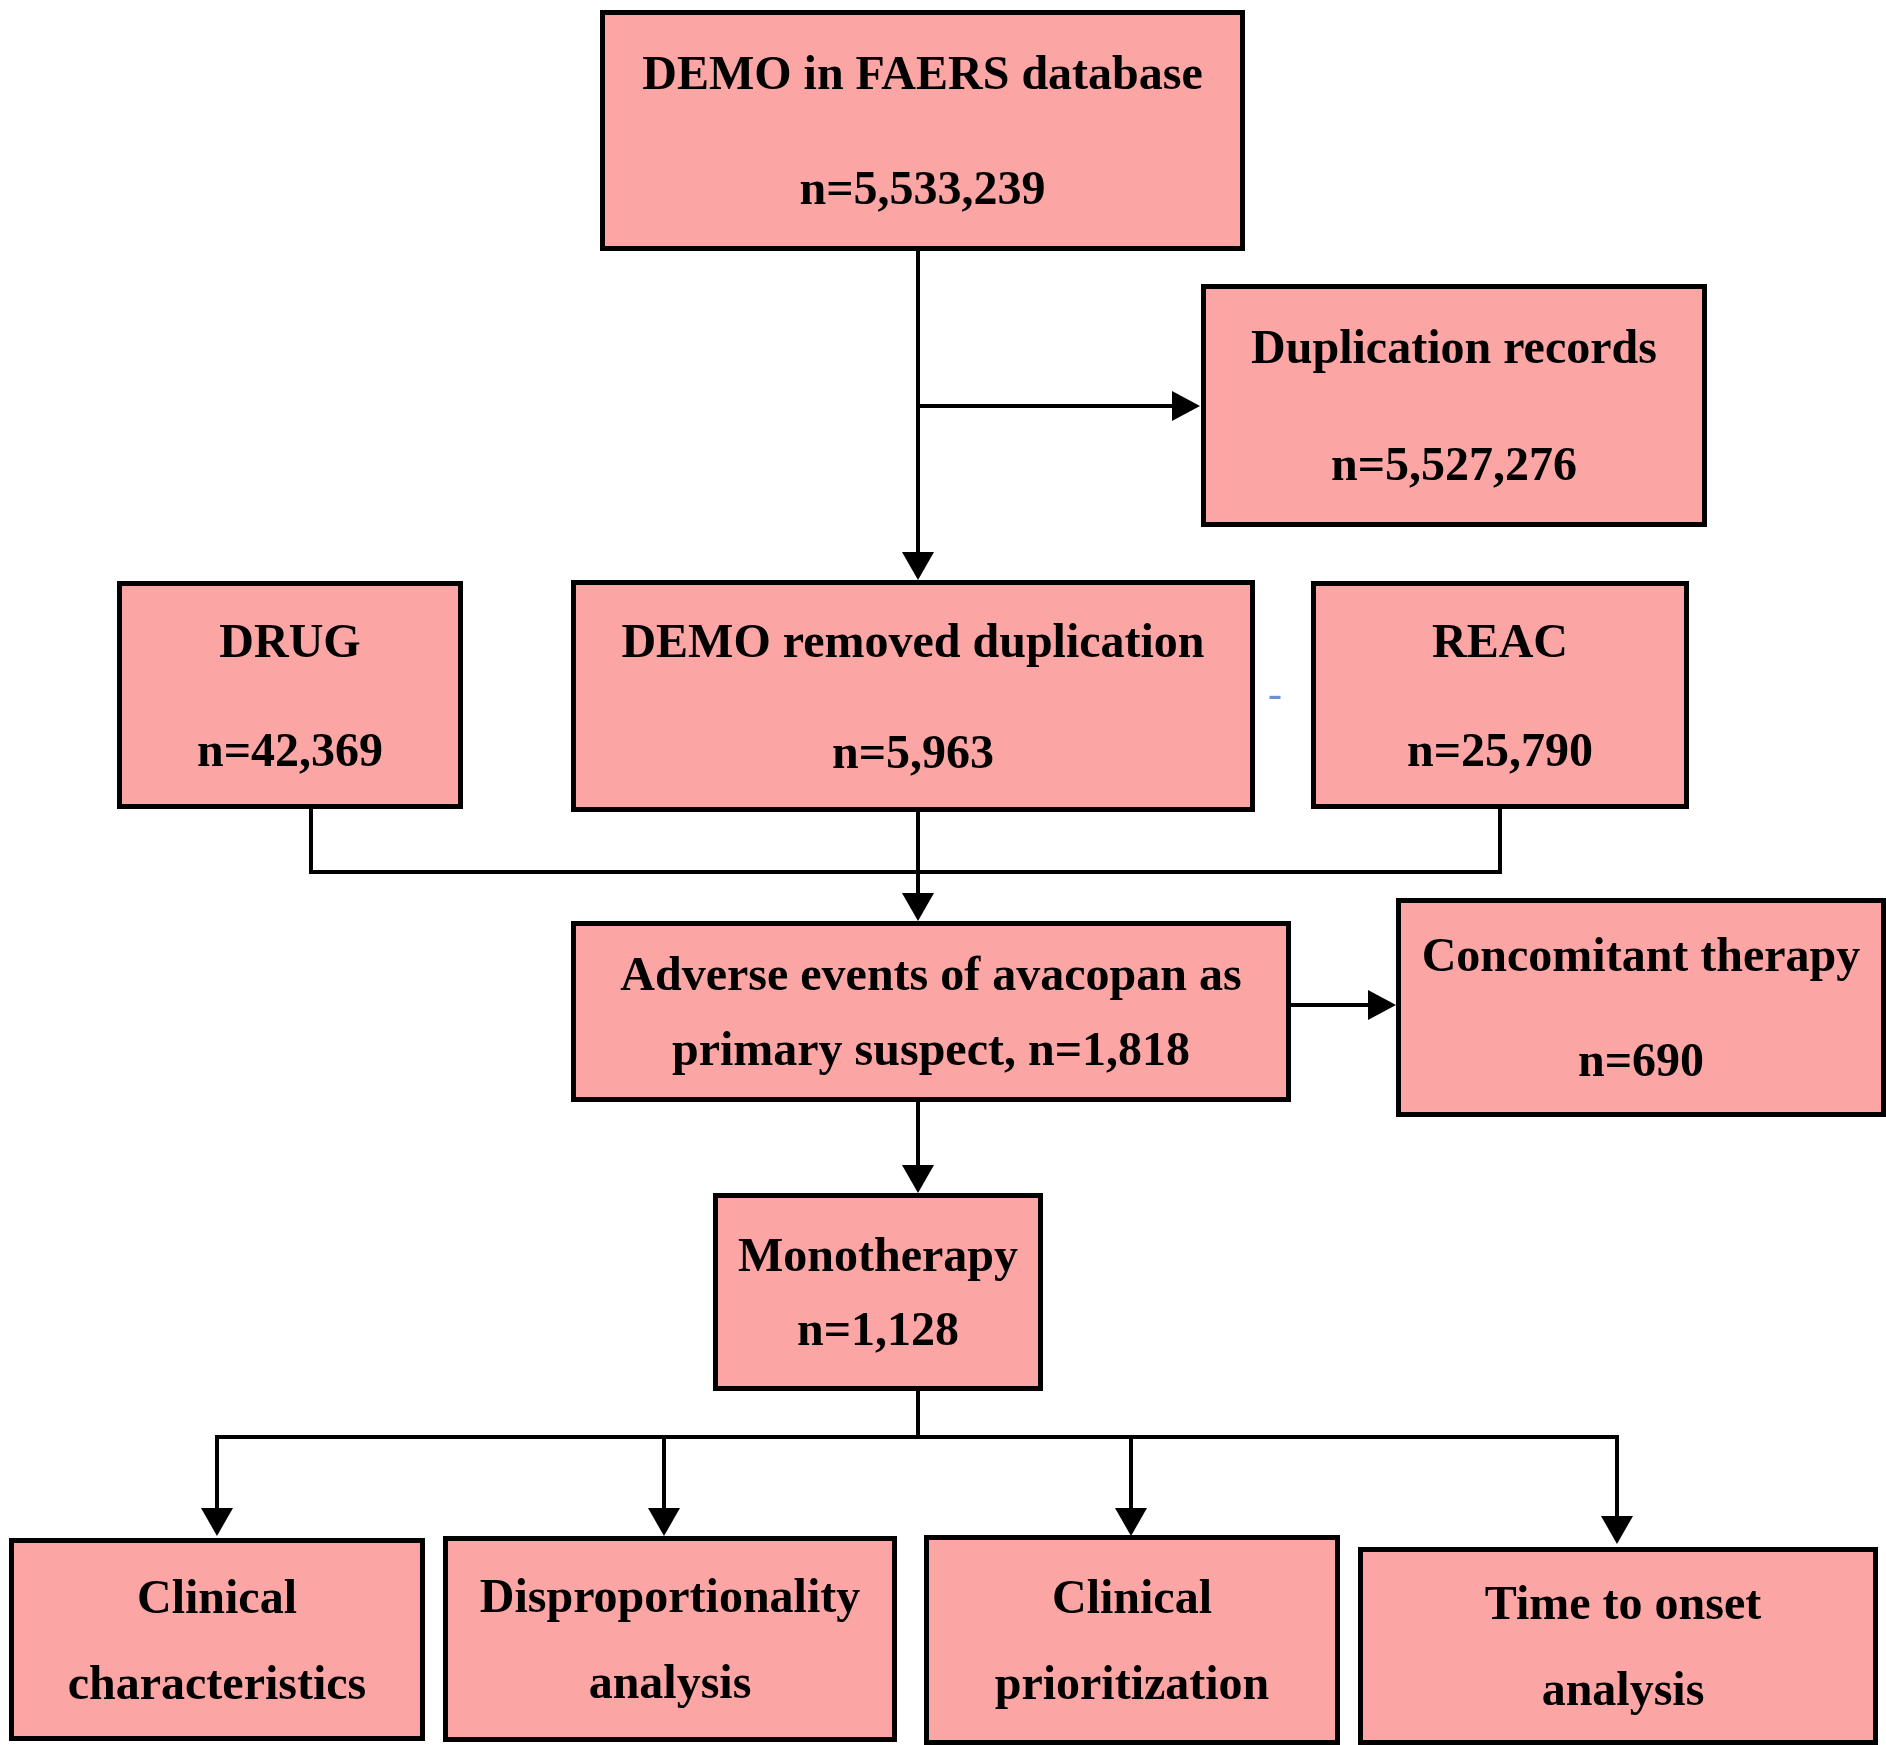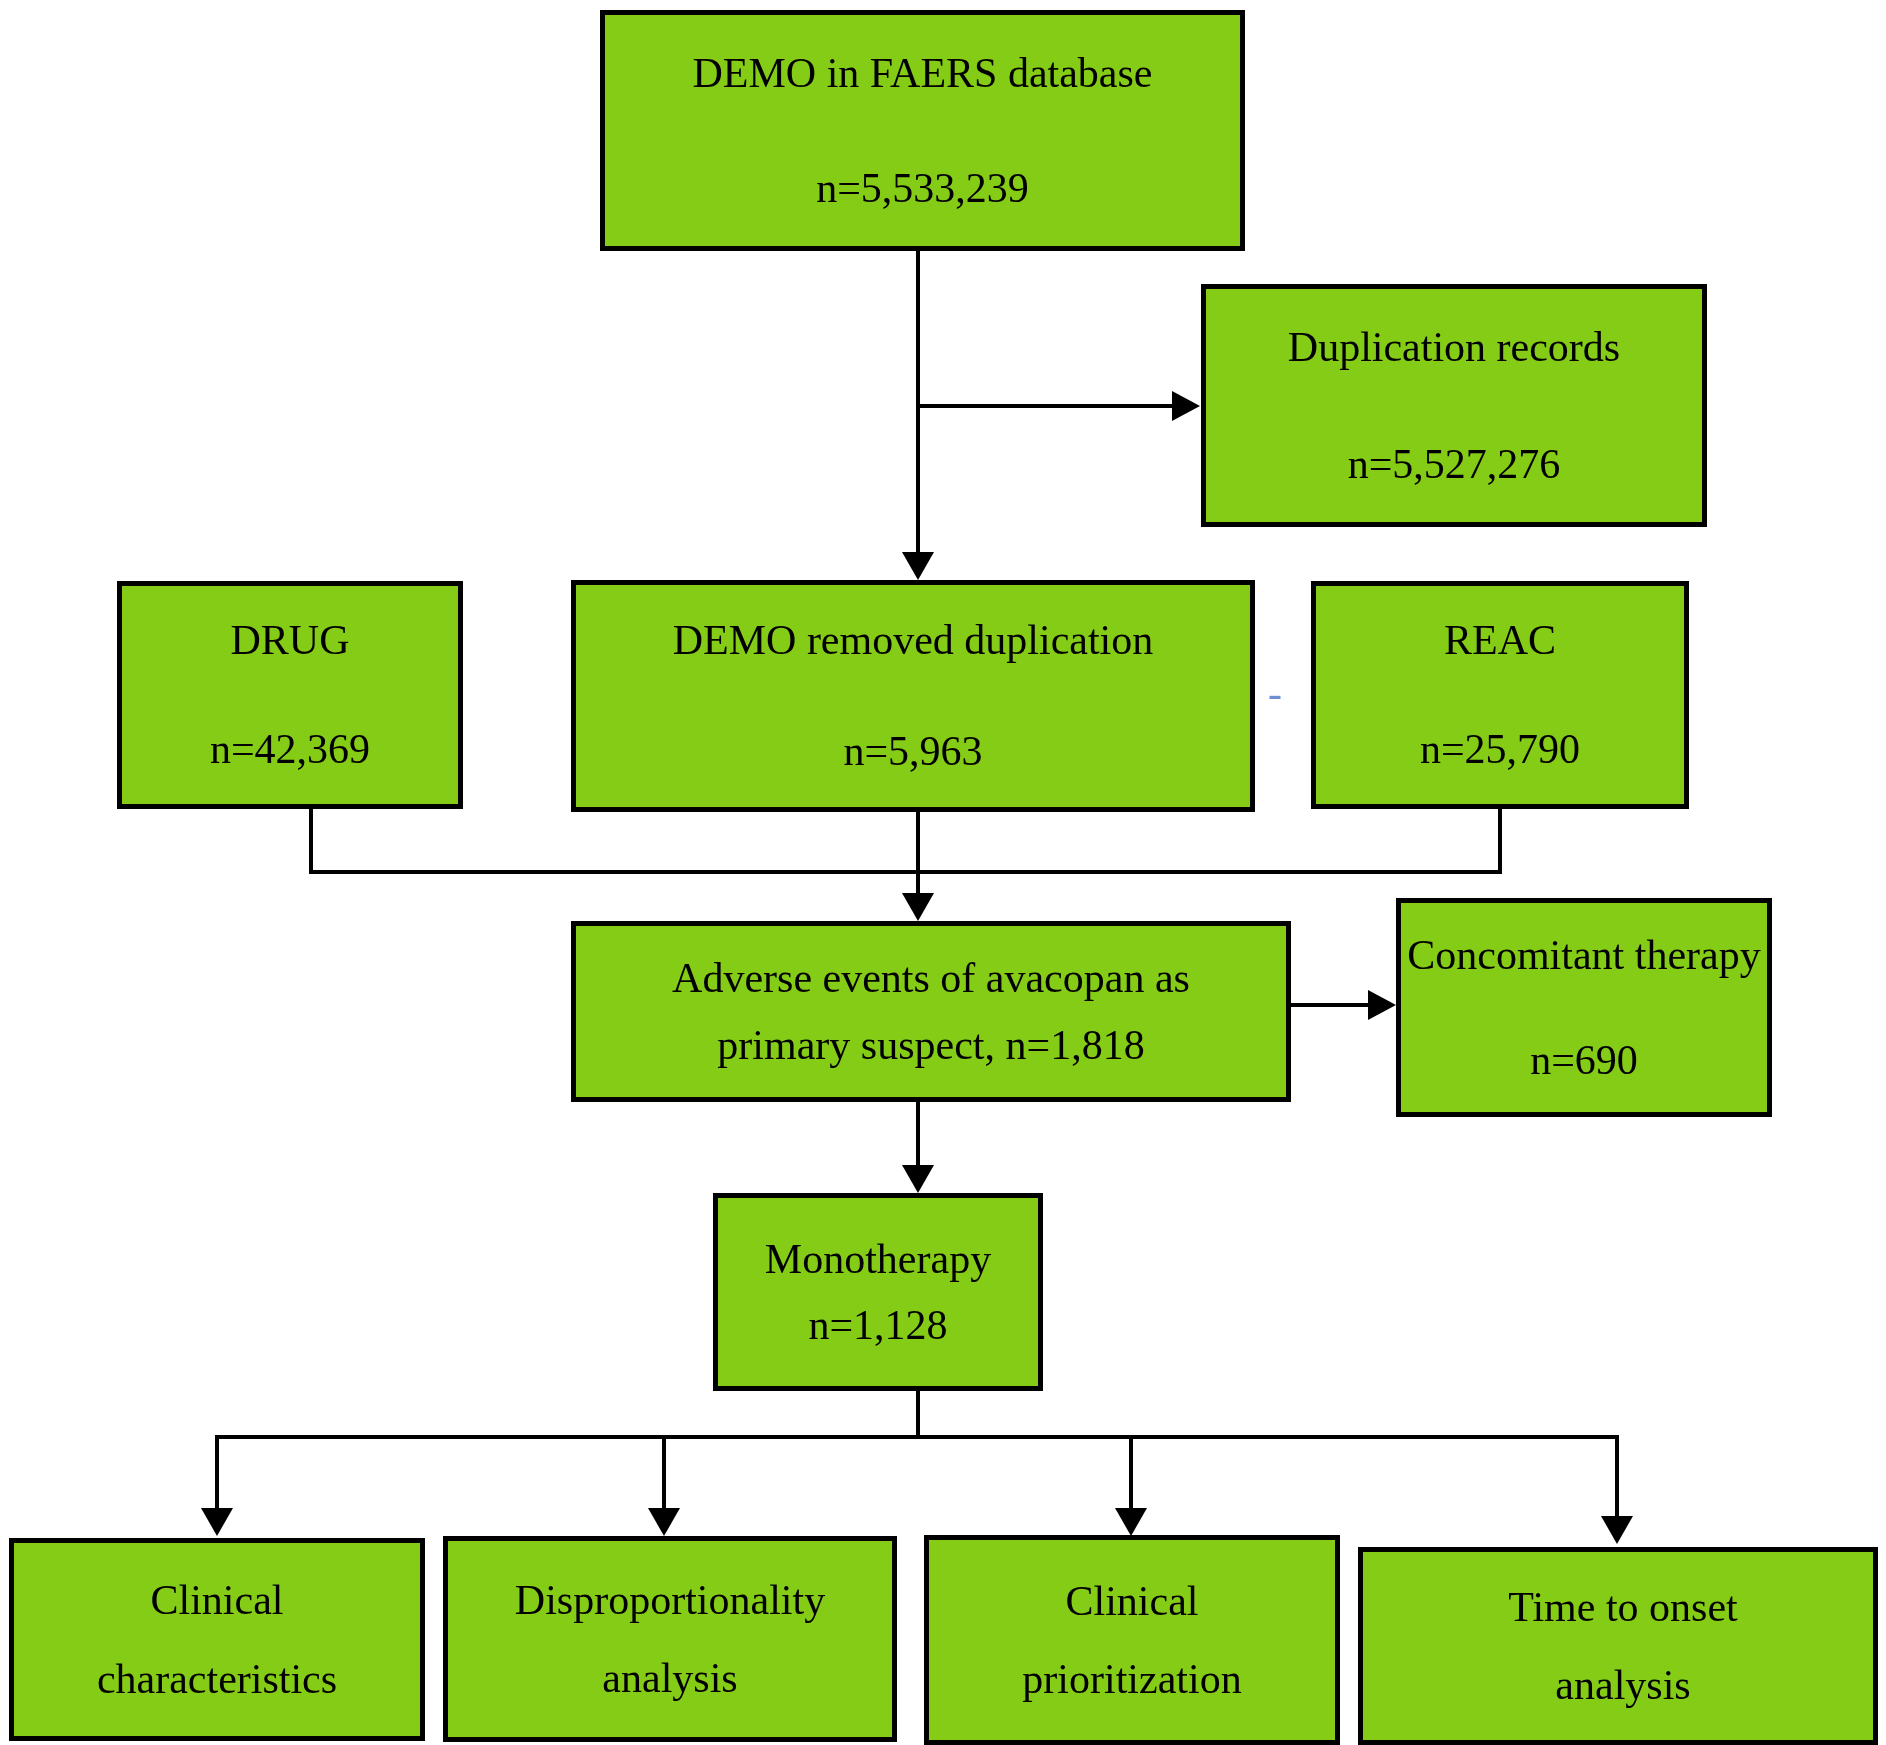--- a/index.html
+++ b/index.html
@@ -7,27 +7,28 @@
     position:relative;
     width:1886px;height:1745px;
     background:#ffffff;
     font-family:"Liberation Serif","DejaVu Serif",serif;
     color:#000000;
   }
   .box{
     position:absolute;
     box-sizing:border-box;
     border:5px solid #000000;
-    background:#84cc16;
+    background:#fca5a5;
     display:flex;
     flex-direction:column;
     align-items:center;
     text-align:center;
-    font-size:42px;
+    font-size:48px;
     line-height:1.2;
+    font-weight:bold;
   }
   .box.around{justify-content:space-around;}
   .box.center{justify-content:center;text-align:right;}
   .gap16{gap:16px;}
   .gap17{gap:17px;}
   .gap28{gap:28px;}
   .hline,.vline{position:absolute;background:#000000;}
   .hline{height:4px;}
   .vline{width:4px;}
   .ah-down{
@@ -78,21 +79,21 @@
   <div class="box around" style="left:1311px;top:581px;width:378px;height:228px;">
     <span>REAC</span>
     <span>n=25,790</span>
   </div>
 
   <div class="box center gap17" style="left:571px;top:921px;width:720px;height:181px;">
     <span>Adverse events of avacopan as</span>
     <span>primary suspect, n=1,818</span>
   </div>
 
-  <div class="box around" style="left:1396px;top:898px;width:376px;height:219px;">
+  <div class="box around" style="left:1396px;top:898px;width:490px;height:219px;">
     <span>Concomitant therapy</span>
     <span>n=690</span>
   </div>
 
   <div class="box center gap16" style="left:713px;top:1193px;width:330px;height:198px;">
     <span>Monotherapy</span>
     <span>n=1,128</span>
   </div>
 
   <div class="box center gap28" style="left:9px;top:1538px;width:416px;height:203px;">

